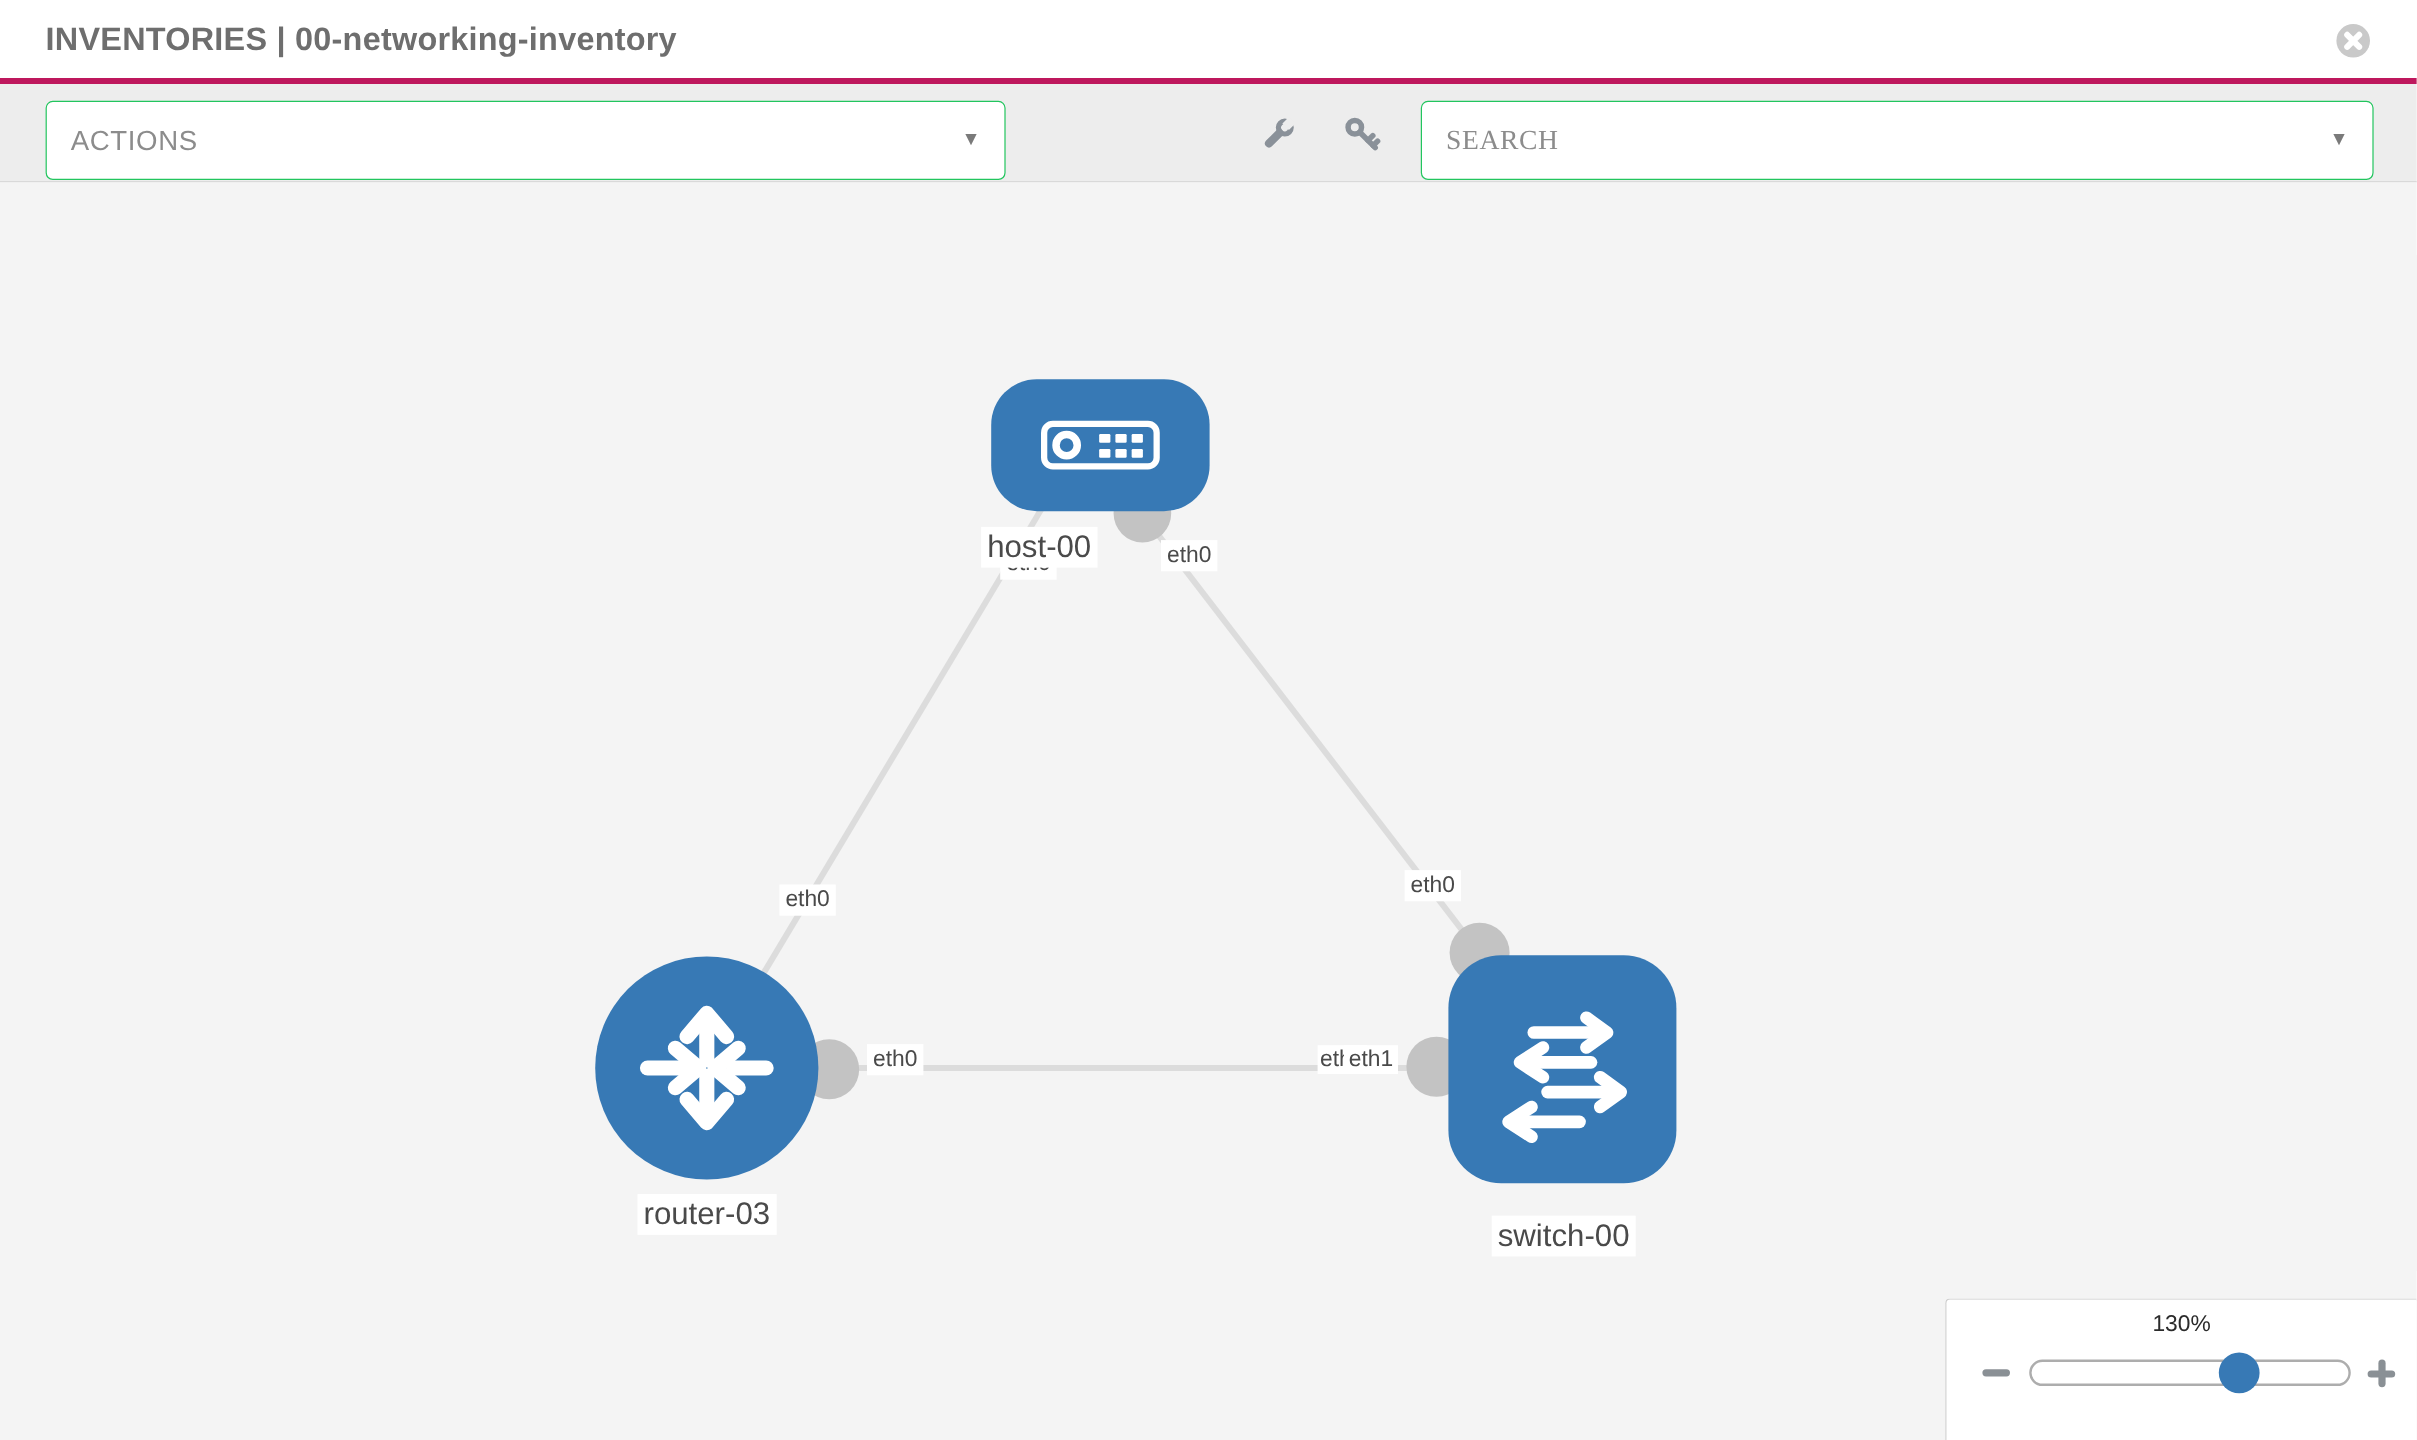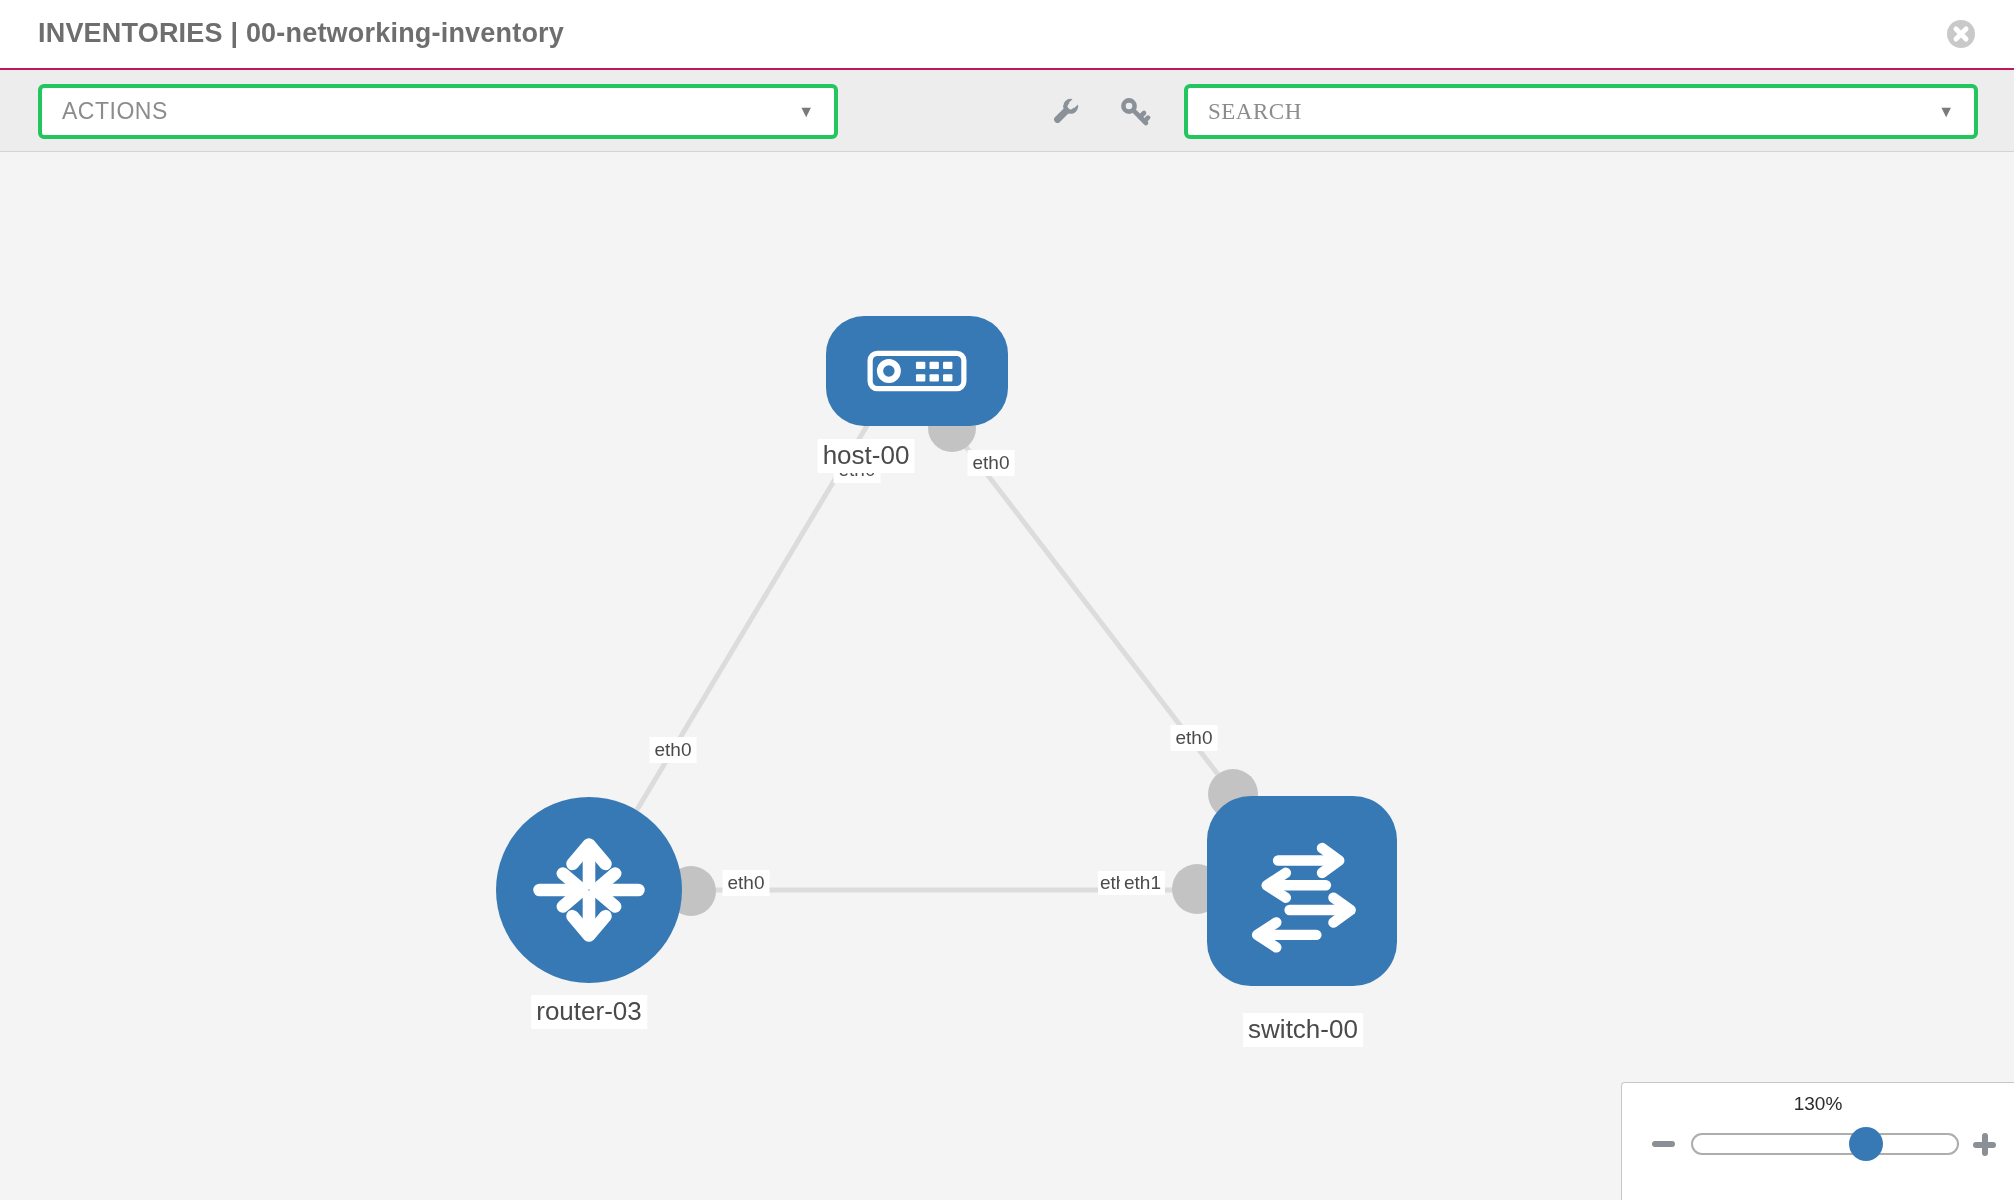--- a/index.html
+++ b/index.html
@@ -1,26 +1,26 @@
 <!DOCTYPE html>
 <html><head>
 <meta charset="utf-8">
 <style>
   * { margin:0; padding:0; box-sizing:border-box; }
   html,body { width:2014px; height:1200px; overflow:hidden;
     font-family:"Liberation Sans","DejaVu Sans",sans-serif; background:#fff; }
 
   
-  .header { position:relative; height:70px; background:#fff; border-bottom:2px solid #be185d; }
+  .header { position:relative; height:70px; background:#fff; border-bottom:5px solid #be185d; }
   .page-title { position:absolute; left:38px; top:18px; font-size:27px; font-weight:bold; color:#6e6e6e; letter-spacing:.2px; }
   .close-btn { position:absolute; right:38px; top:19px; width:30px; height:30px; cursor:pointer; }
 
   
   .toolbar { position:relative; height:82px; background:#ededed; border-bottom:1px solid #d4d4d4; }
-  .combo { position:absolute; top:14px; height:55px; background:#fff; border:4px solid #22c55e;
+  .combo { position:absolute; top:14px; height:66px; background:#fff; border:1px solid #22c55e;
     border-radius:6px; display:flex; align-items:center; padding:0 20px; }
   .combo-actions { left:38px; width:800px; }
   .combo-search { left:1184px; width:794px;font-family:Liberation Serif, serif; }
   .combo-text { font-size:23px; color:#8c8c8c; letter-spacing:.5px; flex:1; }
   .caret { font-size:16px; color:#7a7a7a; }
   .tool-icon { position:absolute; top:26px; width:32px; height:32px; cursor:pointer; }
   .tool-wrench { left:1049px; }
   .tool-key { left:1119px; }
 
   

